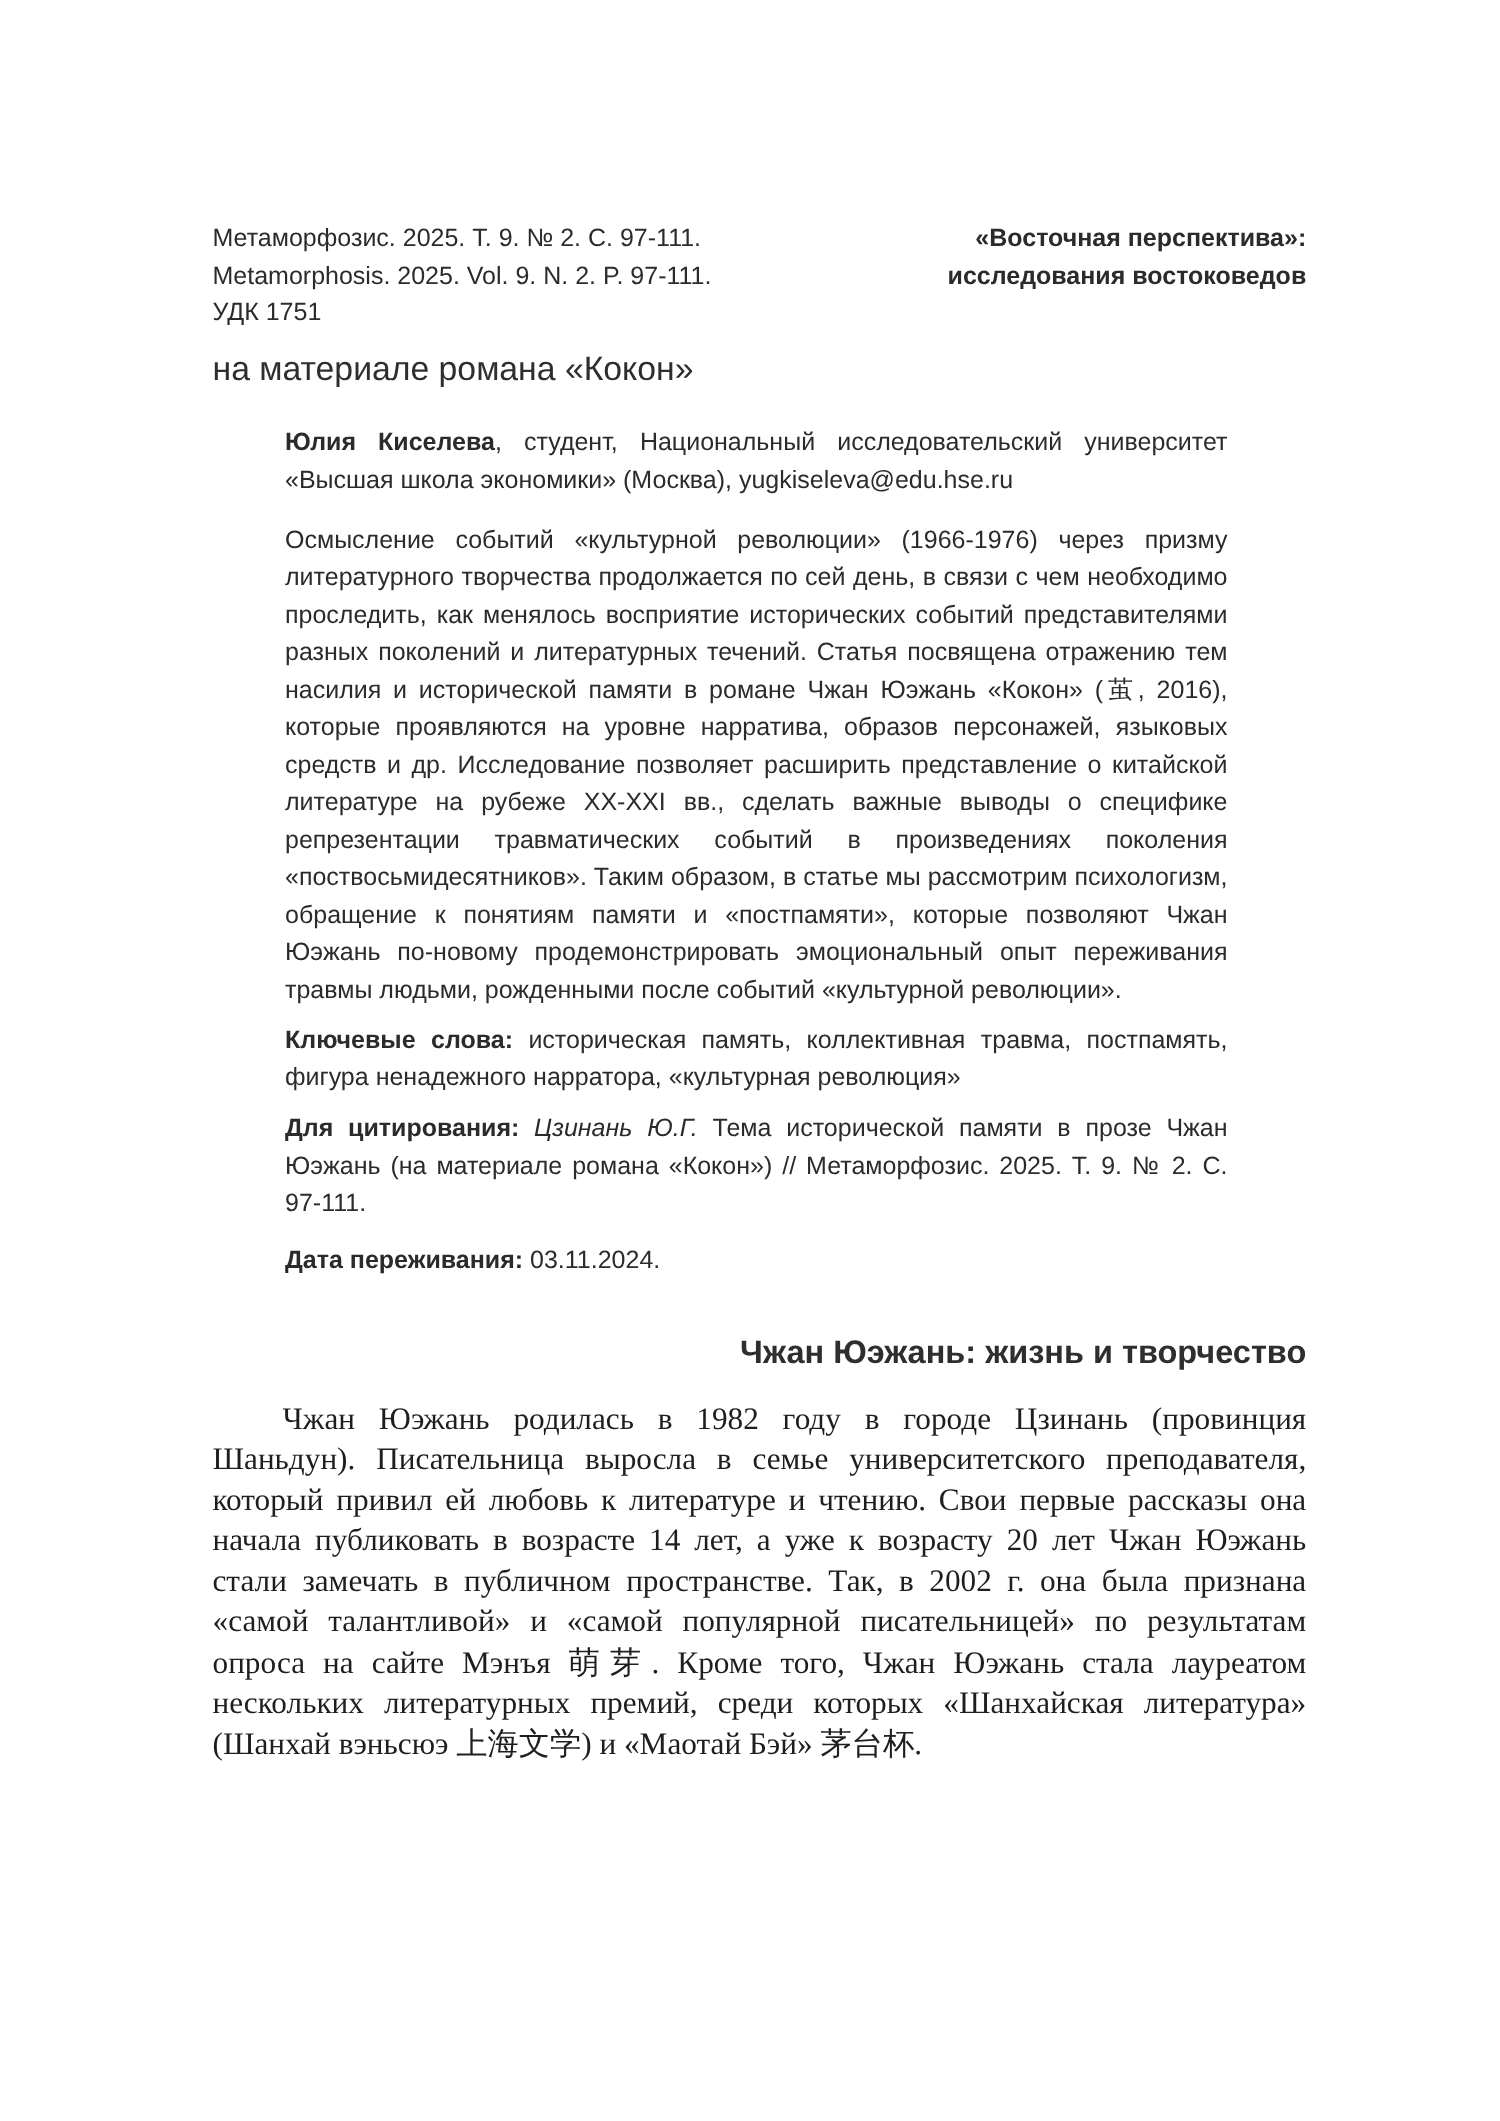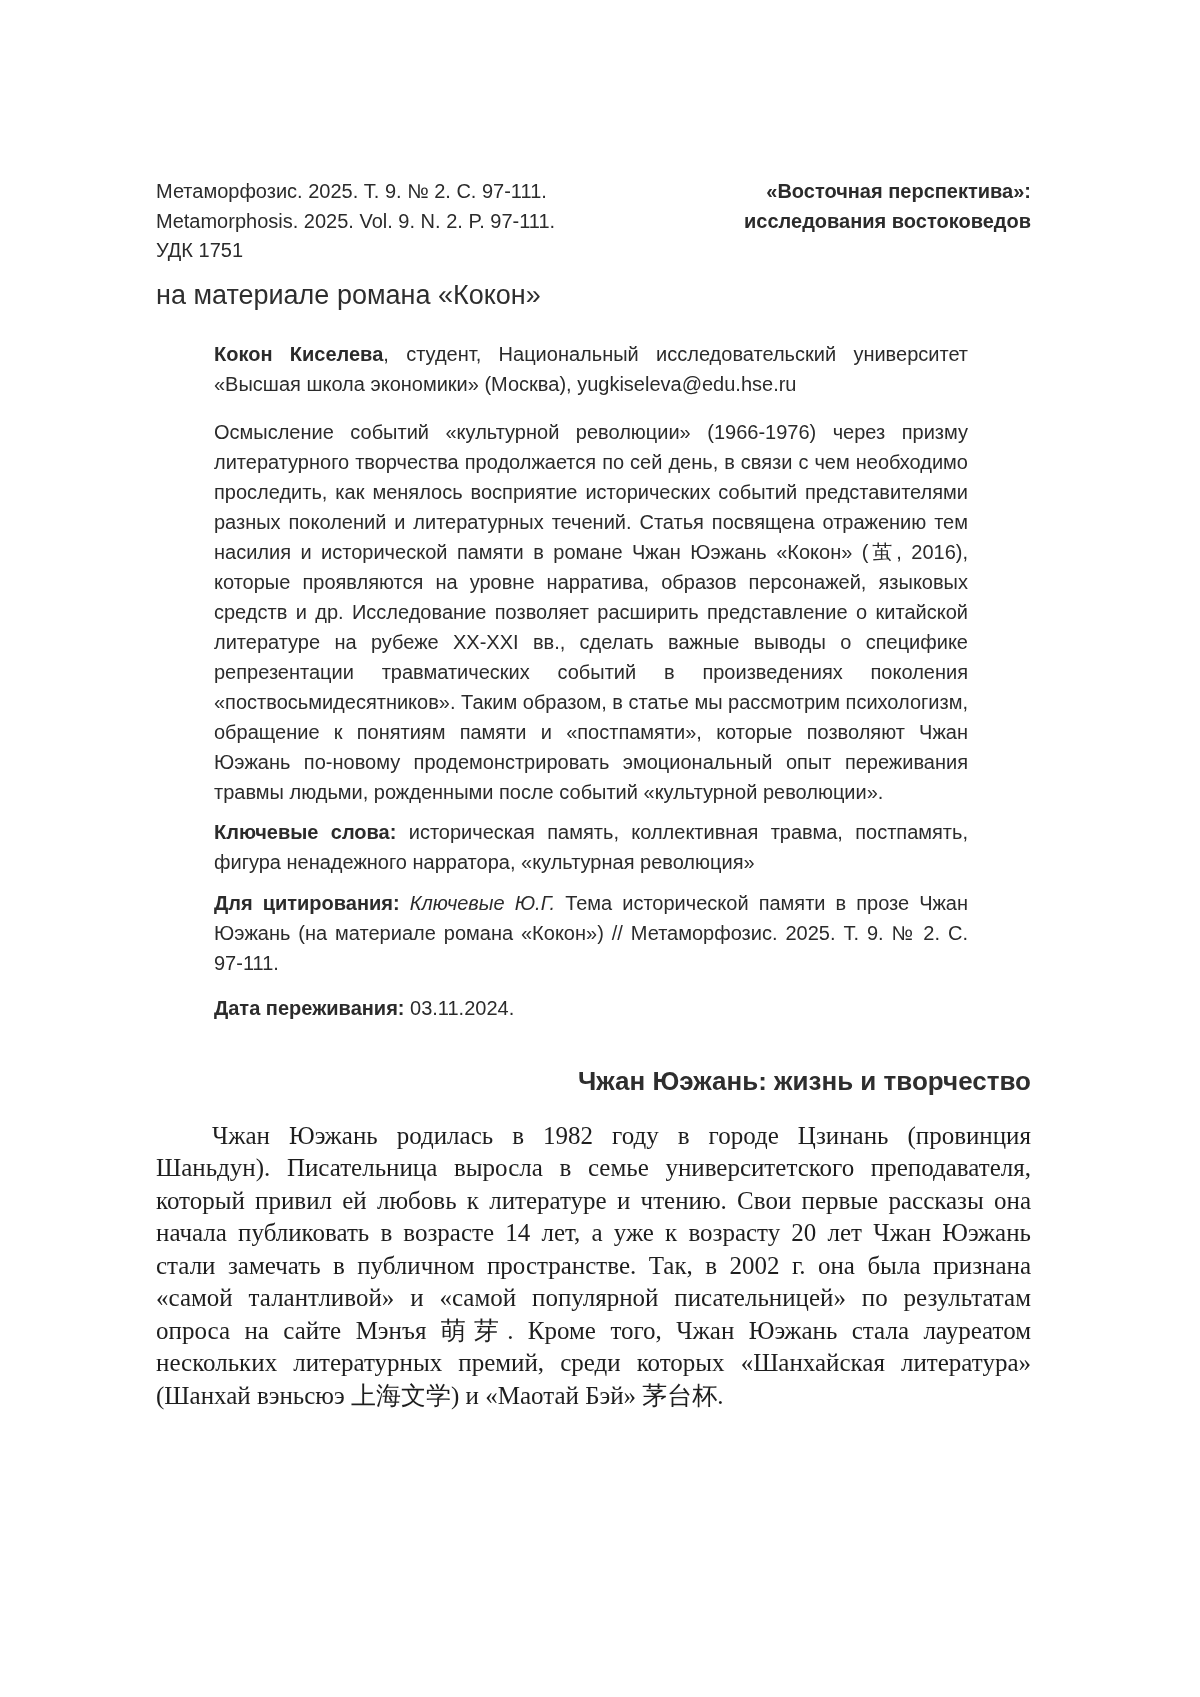--- a/index.html
+++ b/index.html
@@ -10,21 +10,21 @@
     width: 1200px;
     height: 1697px;
     background: #ffffff;
     overflow: hidden;
     font-family: "Liberation Sans", "DejaVu Sans", sans-serif;
     color: #2b2b2b;
   }
 
   .content {
     position: absolute;
-    left: 156px;
+    left: 170px;
     top: 177px;
     width: 875px;
   }
 
   
   .hdr {
     display: flex;
     justify-content: space-between;
     align-items: flex-start;
     font-size: 20px;
@@ -103,27 +103,27 @@
         <div>УДК 1751</div>
       </div>
       <div class="hdr-right">
         <div>«Восточная перспектива»:</div>
         <div>исследования востоковедов</div>
       </div>
     </header>
 
     <div class="subtitle">на материале романа «Кокон»</div>
 
-    <p class="meta author"><span class="b">Кокон Киселева</span><span>, студент, Национальный исследовательский университет «Высшая школа экономики» (Москва), yugkiseleva@edu.hse.ru</span></p>
+    <p class="meta author"><span class="b">Юлия Киселева</span><span>, студент, Национальный исследовательский университет «Высшая школа экономики» (Москва), yugkiseleva@edu.hse.ru</span></p>
 
     <p class="meta abstract">Осмысление событий «культурной революции» (1966-1976) через призму литературного творчества продолжается по сей день, в связи с чем необходимо проследить, как менялось восприятие исторических событий представителями разных поколений и литературных течений. Статья посвящена отражению тем насилия и исторической памяти в романе Чжан Юэжань «Кокон» (茧, 2016), которые проявляются на уровне нарратива, образов персонажей, языковых средств и др. Исследование позволяет расширить представление о китайской литературе на рубеже XX-XXI вв., сделать важные выводы о специфике репрезентации травматических событий в произведениях поколения «поствосьмидесятников». Таким образом, в статье мы рассмотрим психологизм, обращение к понятиям памяти и «постпамяти», которые позволяют Чжан Юэжань по-новому продемонстрировать эмоциональный опыт переживания травмы людьми, рожденными после событий «культурной революции».</p>
 
     <p class="meta kw"><span class="b">Ключевые слова:</span><span> историческая память, коллективная травма, постпамять, фигура ненадежного нарратора, «культурная революция»</span></p>
 
-    <p class="meta cite"><span class="b">Для цитирования:</span><span class="i"> Ключевые Ю.Г.</span><span> Тема исторической памяти в прозе Чжан Юэжань (на материале романа «Кокон») // Метаморфозис. 2025. Т. 9. № 2. С. 97-111.</span></p>
+    <p class="meta cite"><span class="b">Для цитирования:</span><span class="i"> Цзинань Ю.Г.</span><span> Тема исторической памяти в прозе Чжан Юэжань (на материале романа «Кокон») // Метаморфозис. 2025. Т. 9. № 2. С. 97-111.</span></p>
 
     <p class="meta date"><span class="b">Дата переживания:</span><span> 03.11.2024.</span></p>
 
     <h2 class="section-h">Чжан Юэжань: жизнь и творчество</h2>
 
     <p class="body-par">Чжан Юэжань родилась в 1982 году в городе Цзинань (провинция Шаньдун). Писательница выросла в семье университетского преподавателя, который привил ей любовь к литературе и чтению. Свои первые рассказы она начала публиковать в возрасте 14 лет, а уже к возрасту 20 лет Чжан Юэжань стали замечать в публичном пространстве. Так, в 2002 г. она была признана «самой талантливой» и «самой популярной писательницей» по результатам опроса на сайте Мэнъя 萌芽. Кроме того, Чжан Юэжань стала лауреатом нескольких литературных премий, среди которых «Шанхайская литература» (Шанхай вэньсюэ 上海文学) и «Маотай Бэй» 茅台杯.</p>
 
   </div>
 </div>
 

